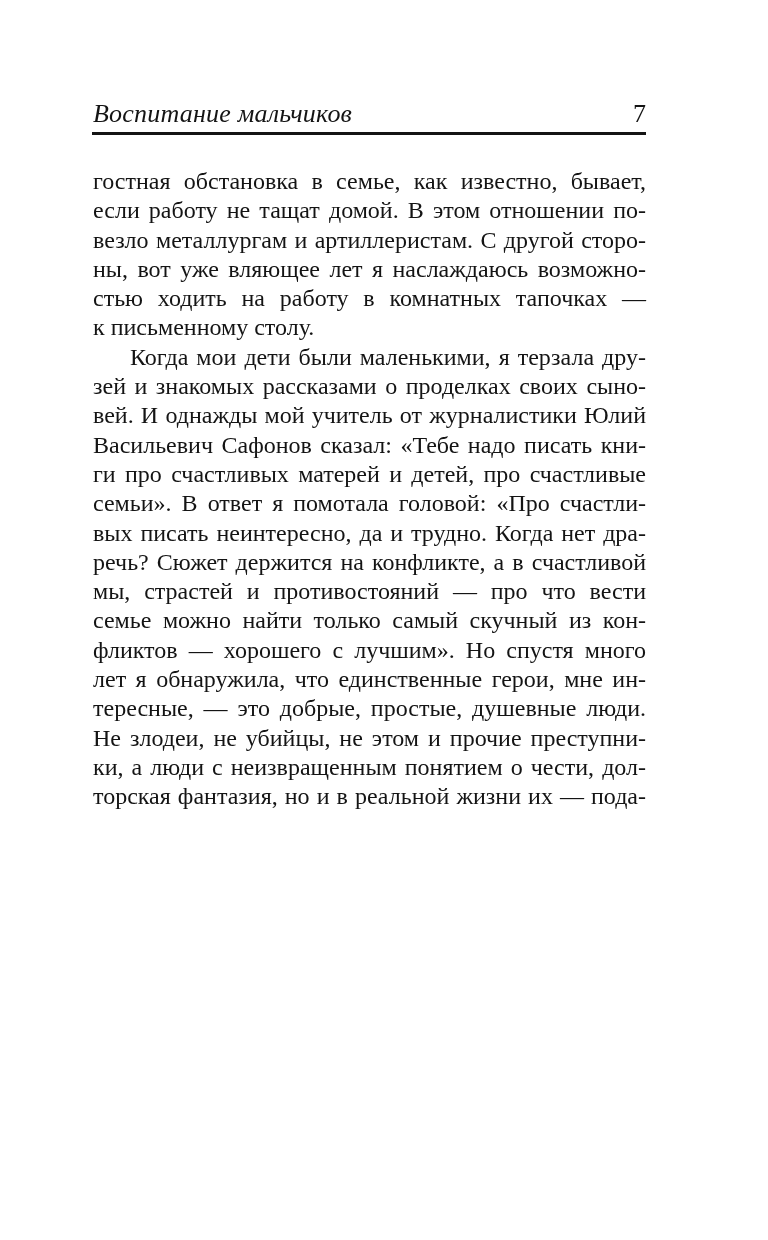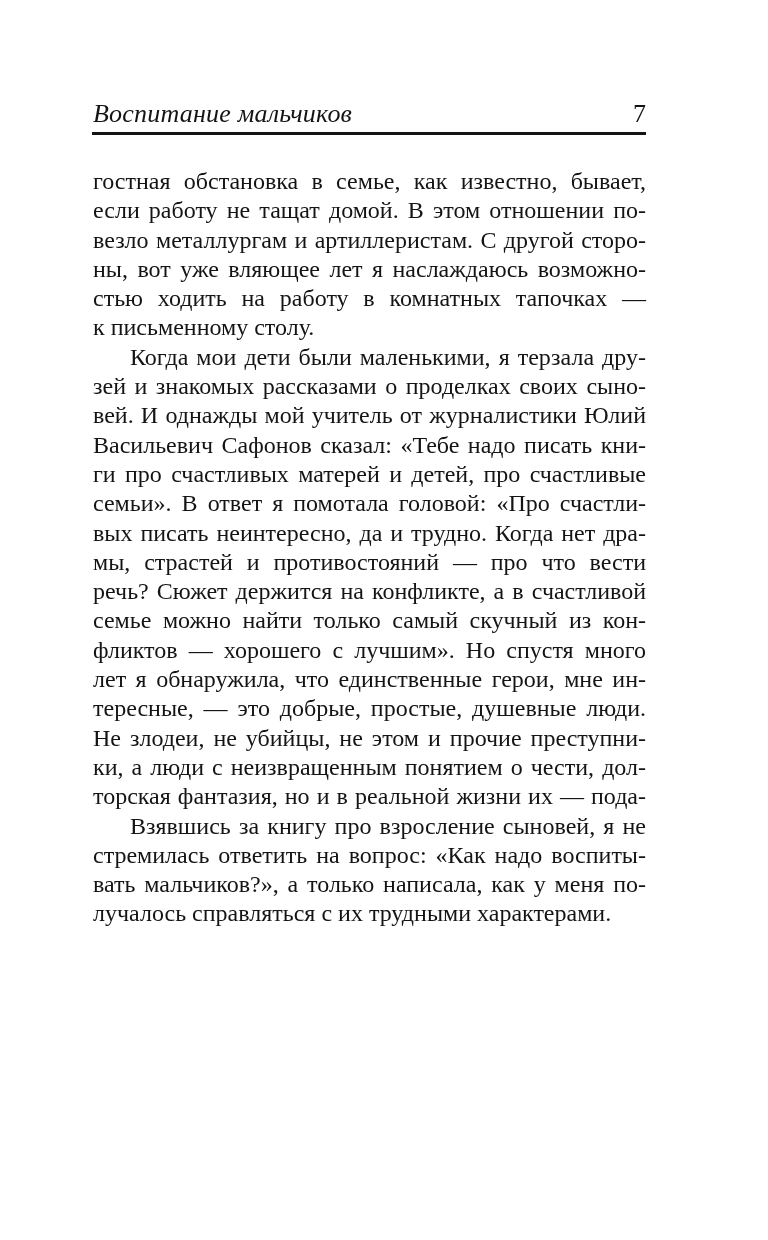--- a/index.html
+++ b/index.html
@@ -84,30 +84,24 @@
         <div class="line last">к письменному столу.</div>
       </div>
       <div class="paragraph">
         <div class="line first-indent">Когда мои дети были маленькими, я терзала дру-</div>
         <div class="line">зей и знакомых рассказами о проделках своих сыно-</div>
         <div class="line">вей. И однажды мой учитель от журналистики Юлий</div>
         <div class="line">Васильевич Сафонов сказал: «Тебе надо писать кни-</div>
         <div class="line">ги про счастливых матерей и детей, про счастливые</div>
         <div class="line">семьи». В ответ я помотала головой: «Про счастли-</div>
         <div class="line">вых писать неинтересно, да и трудно. Когда нет дра-</div>
+        <div class="line">речь? Сюжет держится на конфликте, а в счастливой</div>
         <div class="line">мы, страстей и противостояний — про что вести</div>
-        <div class="line">речь? Сюжет держится на конфликте, а в счастливой</div>
         <div class="line">семье можно найти только самый скучный из кон-</div>
         <div class="line">фликтов — хорошего с лучшим». Но спустя много</div>
         <div class="line">лет я обнаружила, что единственные герои, мне ин-</div>
         <div class="line">тересные, — это добрые, простые, душевные люди.</div>
         <div class="line">Не злодеи, не убийцы, не этом и прочие преступни-</div>
         <div class="line">ки, а люди с неизвращенным понятием о чести, дол-</div>
         <div class="line">торская фантазия, но и в реальной жизни их — пода-</div>
       </div>
-      <div class="paragraph">
-        <div class="line first-indent">Взявшись за книгу про взросление сыновей, я не</div>
-        <div class="line">стремилась ответить на вопрос: «Как надо воспиты-</div>
-        <div class="line">вать мальчиков?», а только написала, как у меня по-</div>
-        <div class="line last">лучалось справляться с их трудными характерами.</div>
-      </div>
     </div>
 </div>
 
 </body></html>

